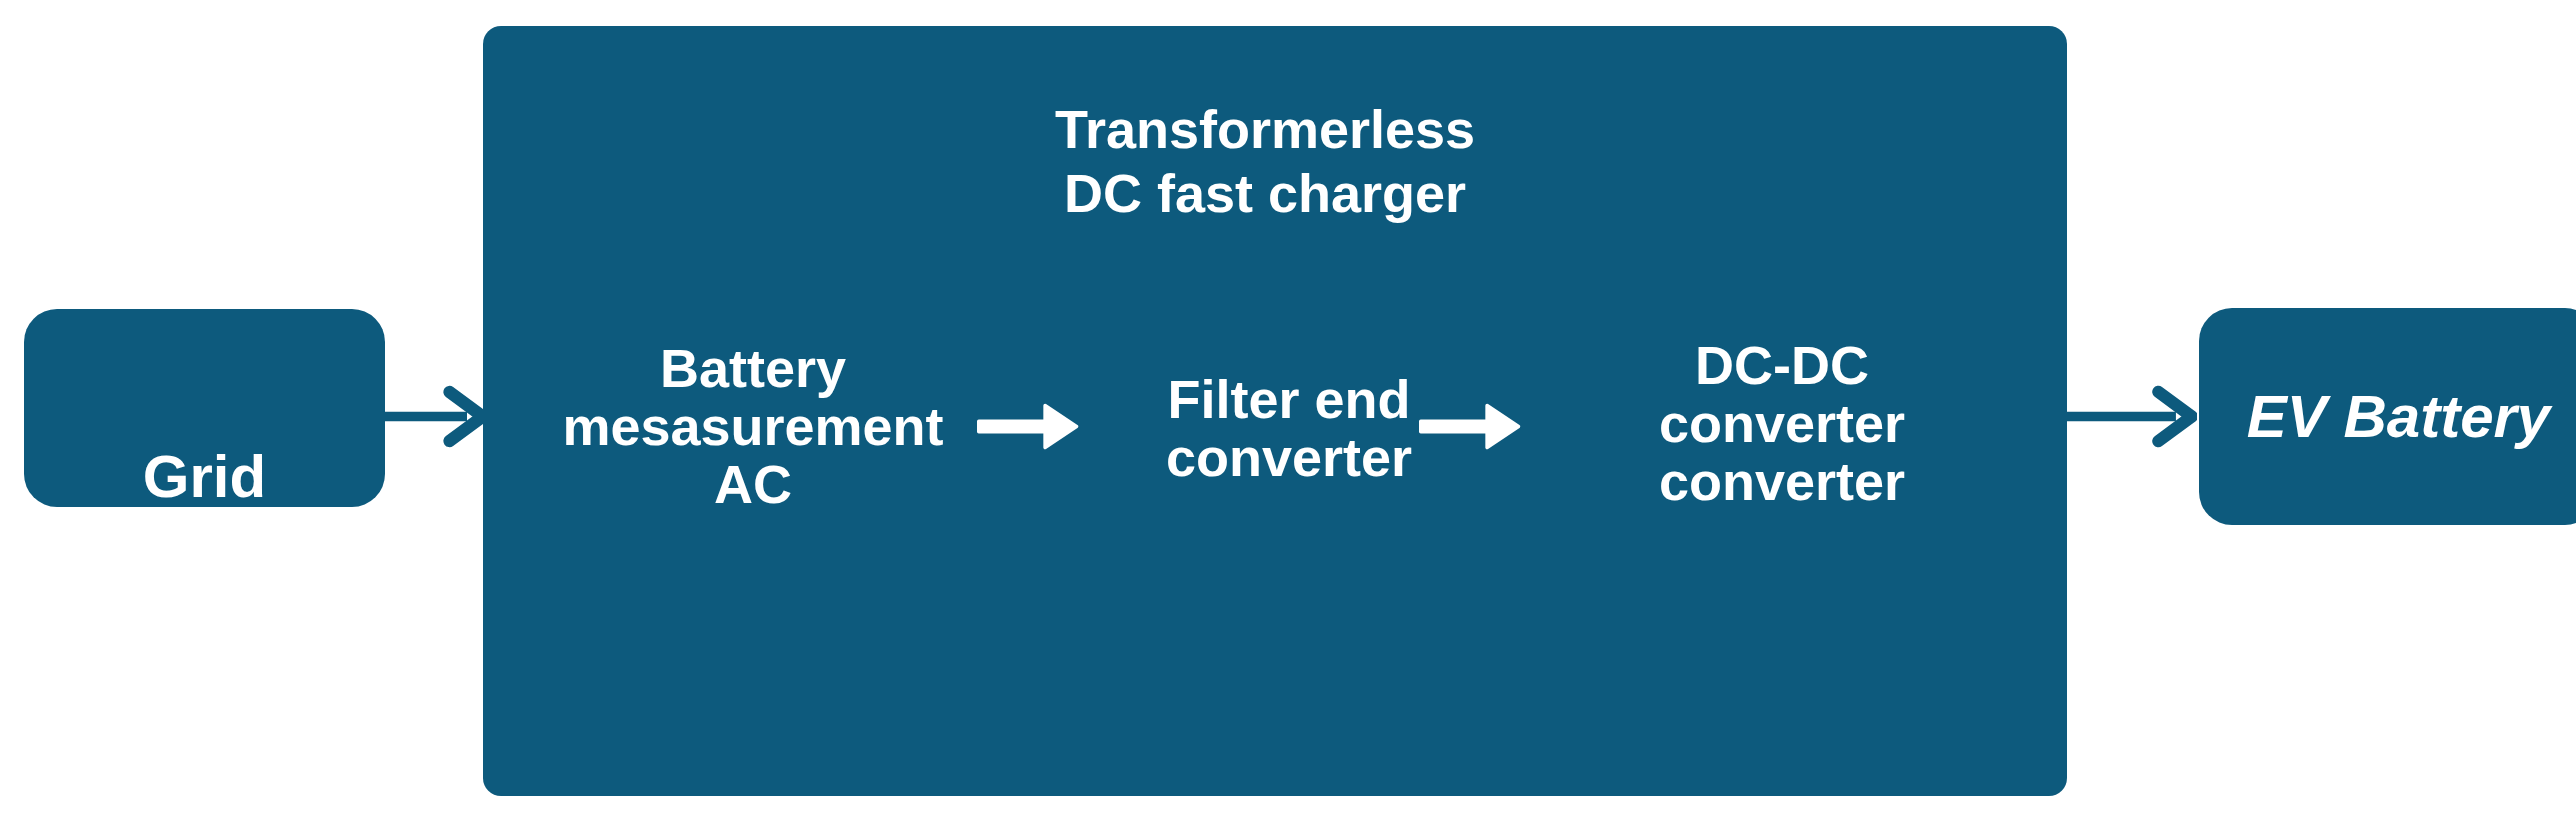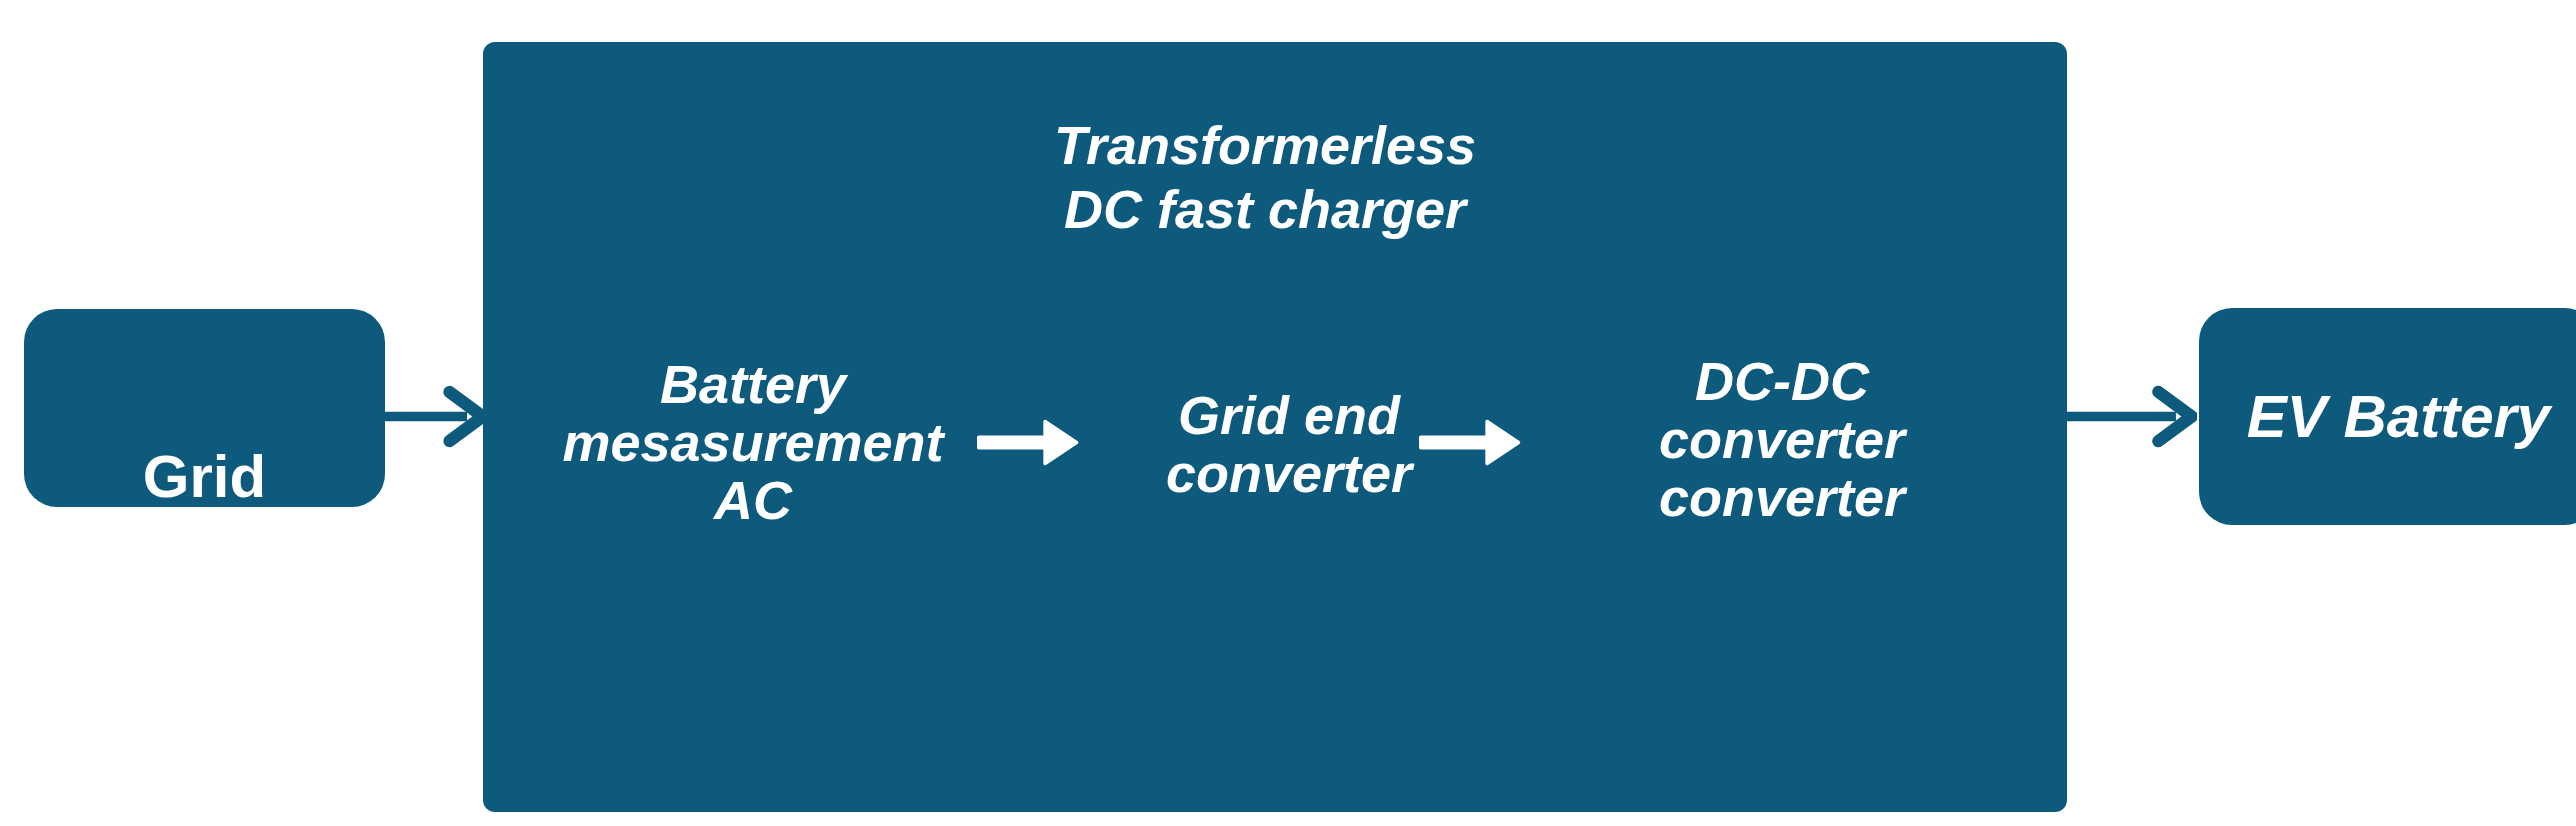--- a/index.html
+++ b/index.html
@@ -30,24 +30,23 @@
     text-align: center;
   }
   .node.small {
     border-radius: 33px;
     font-size: 60px;
     line-height: 1;
   }
   #grid-box  { left: 24px;  top: 309px; width: 361px; height: 198px; align-items: flex-end; }
   #ev-box    { left: 2199px; top: 308px; width: 399px; height: 217px; font-style: italic; }
   #charger-box {
-    left: 483px; top: 42px; width: 1584px; height: 770px;
-    border-radius: 12px;
+    left: 483px; top: 26px; width: 1584px; height: 770px;
+    border-radius: 18px;
     display: block;
-    font-style: italic;
   }
   .charger-title {
     position: absolute;
     left: 782px; top: 72px;
     transform: translateX(-50%);
     font-size: 54px;
     line-height: 1.18;
     font-weight: bold;
     text-align: center;
     white-space: nowrap;
@@ -101,21 +100,21 @@
       <span>Battery</span>
       <span>mesasurement</span>
       <span>AC</span>
     </div>
 
     <svg class="white-arrow" id="arrow-stage1-to-stage2" width="103" height="49" viewBox="0 0 118 56">
       <path class="white-fill" d="M2 22 L78 22 L78 4 L114 28 L78 52 L78 34 L2 34 Z" stroke-width="4" stroke-linejoin="round"></path>
     </svg>
 
     <div class="stage" id="stage-2">
-      <span>Grid end</span>
+      <span>Filter end</span>
       <span>converter</span>
     </div>
 
     <svg class="white-arrow" id="arrow-stage2-to-stage3" width="103" height="49" viewBox="0 0 118 56">
       <path class="white-fill" d="M2 22 L78 22 L78 4 L114 28 L78 52 L78 34 L2 34 Z" stroke-width="4" stroke-linejoin="round"></path>
     </svg>
 
     <div class="stage" id="stage-3">
       <span>DC-DC</span>
       <span>converter</span>

